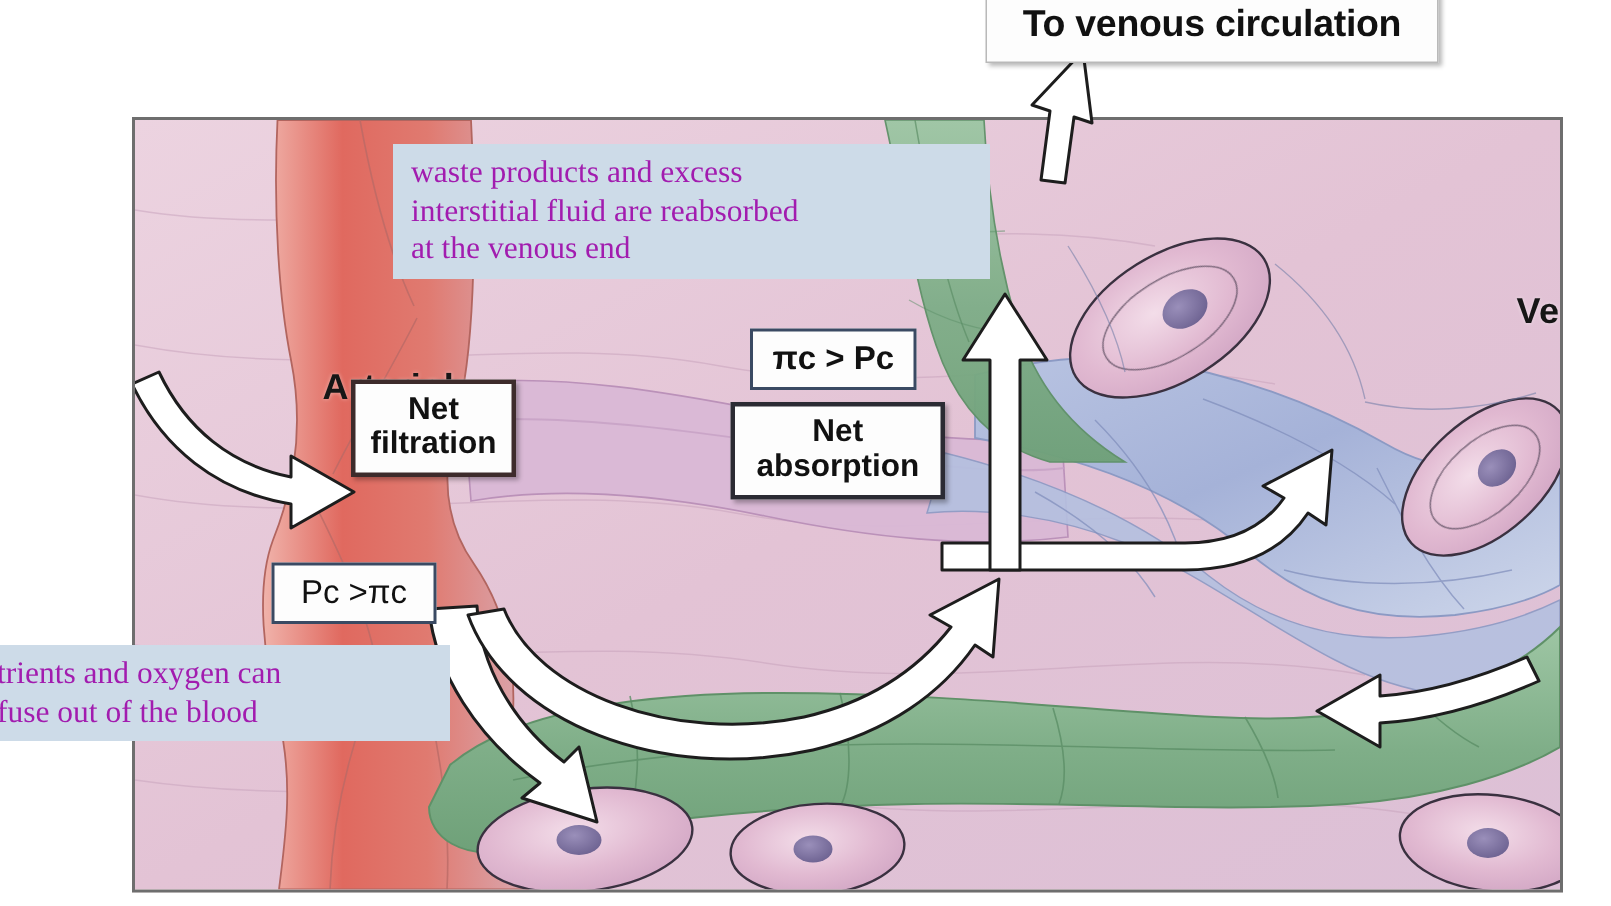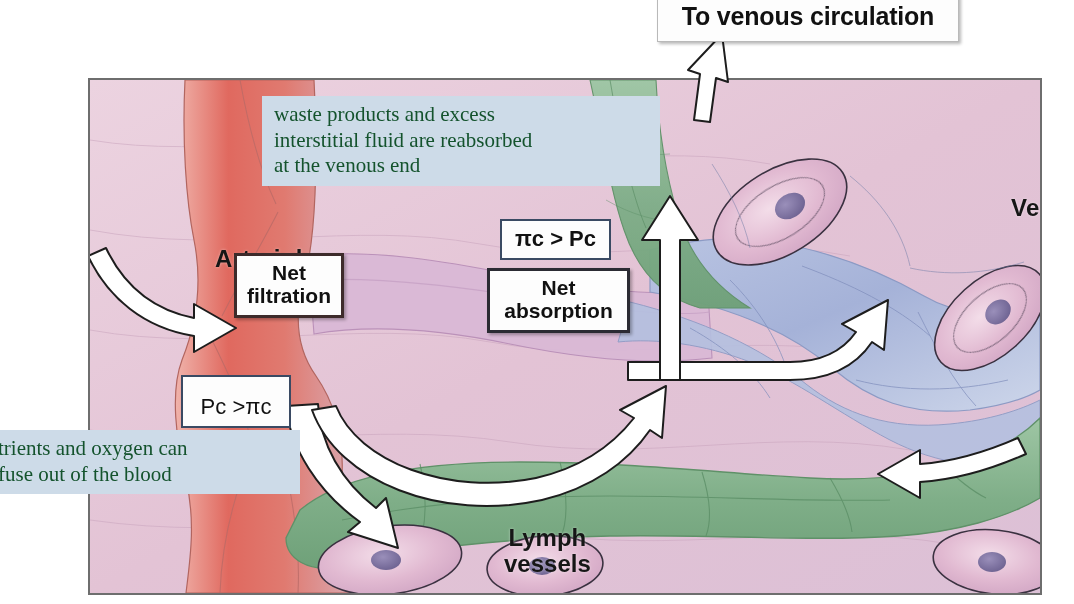--- a/index.html
+++ b/index.html
@@ -28,21 +28,21 @@
   }
   #figure-canvas {
     position: absolute;
     inset: 0;
   }
 
   
   .note-box {
     position: absolute;
     background: #cddbe8;
-    color: #14532d;
+    color: #a21caf;
     font-family: "Liberation Serif", serif;
     font-size: 21px;
     line-height: 1.22;
     padding: 6px 10px 7px 12px;
     white-space: pre-line;
     z-index: 40;
   }
 
   
   .callout {
@@ -89,21 +89,21 @@
     width: 107px;
     padding: 5px 0 6px 0;
     font-size: 22px;
     font-weight: bold;
     border: 2px solid #3a4a63;
   }
   #p-gt-pi-box {
     left: 181px;
     top: 375px;
     width: 106px;
-    padding: 17px 0 6px 0;
+    padding: 5px 0 6px 0;
     font-size: 22px;
     font-weight: normal;
     border: 2px solid #3a4a63;
   }
 
   
   .anat-label {
     position: absolute;
     color: #161616;
     font-weight: bold;
@@ -270,22 +270,20 @@
 
       <path d="M570,300 L570,160 L552,160 L580,116 L608,160 L590,160 L590,300 Z"></path>
 
       <path d="M936,374 C900,390 864,400 830,402 L830,418 L788,394 L830,370 L830,384
                C862,382 896,372 928,358 Z"></path>
     </g>
   </svg>
 
   <div class="anat-label" id="label-arteriole">Arteriole</div>
   <div class="anat-label" id="label-venule">Venule</div>
-  <div class="anat-label" id="label-lymph">Lymph
-vessels</div>
 </div>
 
 <svg id="overlay-arrows" viewBox="0 0 1074 604" preserveAspectRatio="none">
   <path d="M694,120 L700,74 L688,70 L722,34 L728,82 L716,78 L710,122 Z" fill="#ffffff" stroke="#1d1d1d" stroke-width="2" stroke-linejoin="round"></path>
 </svg>
 
 <div class="callout" id="to-venous-circulation">To venous circulation</div>
 
 <div class="note-box" id="note-venous" style="left:262px; top:96px; width:376px;">waste products and excess
 interstitial fluid are reabsorbed

